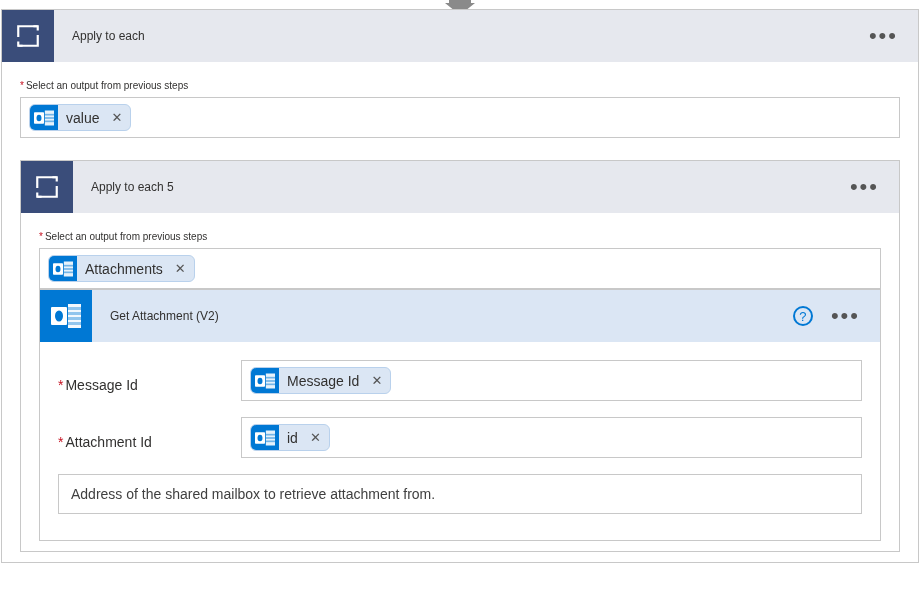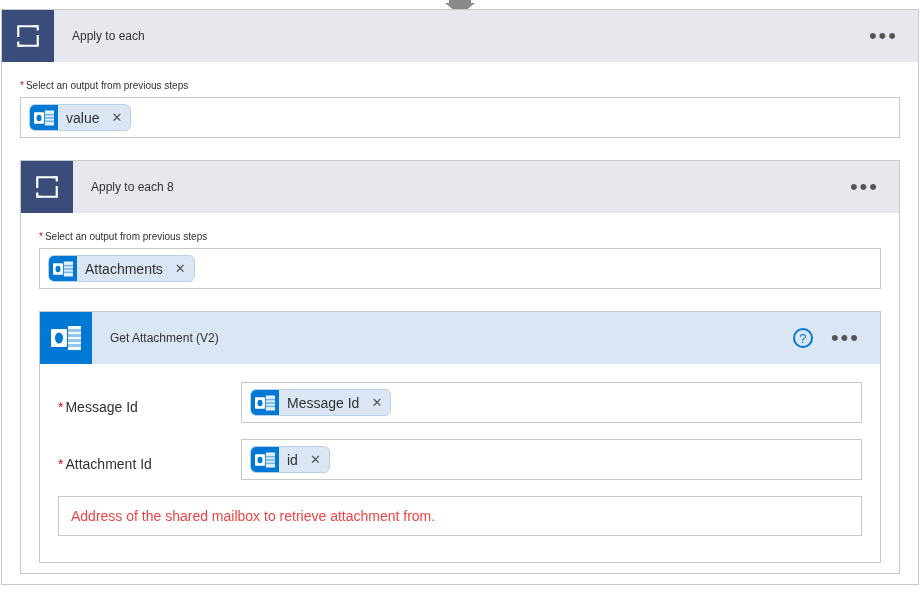--- a/index.html
+++ b/index.html
@@ -95,21 +95,21 @@
     .token .tok-label { padding: 3px 8px 3px 8px; }
     .token .tok-x {
       padding: 0 8px 0 4px;
       color: #555;
       cursor: pointer;
       font-size: 13px;
     }
     .nested { margin-top: 22px; }
     .nested .card { border: 1px solid #c8c8c8; }
     .nested-body { padding: 18px 18px 10px 18px; }
-    .nested2 { margin-top: 22px; }
+    .nested2 { }
     .form-row {
       display: flex;
       align-items: center;
       margin-bottom: 16px;
       gap: 18px;
     }
     .form-label {
       width: 165px;
       padding-top: 8px;
       font-size: 14px;
@@ -117,21 +117,21 @@
     .form-field {
       flex: 1;
       border: 1px solid #c8c8c8;
       min-height: 40px;
       padding: 6px 8px;
       display: flex;
       align-items: center;
       flex-wrap: wrap;
       gap: 6px;
     }
-    .form-field.placeholder-only { color: #ef4444; padding: 10px 12px; }
+    .form-field.placeholder-only { color: #404040; padding: 10px 12px; }
     .outlook-mini-svg { width: 20px; height: 16px; }
   </style>
 </head>
 <body>
 
 <div class="connector-arrow">
   <svg width="30" height="18" viewBox="0 0 30 18">
     <polygon points="4,0 26,0 26,6 30,6 15,18 0,6 4,6" fill="#8a8a8a"></polygon>
   </svg>
 </div>
@@ -177,21 +177,21 @@
       <div class="card">
         <div class="card-header">
           <div class="icon-box darkblue">
             <svg width="26" height="26" viewBox="0 0 24 24" fill="none" stroke="#fff" stroke-width="2">
               <polyline points="17 3 21 3 21 7"></polyline>
               <polyline points="7 21 3 21 3 17"></polyline>
               <path d="M21 3 L3 3 L3 13"></path>
               <path d="M3 21 L21 21 L21 11"></path>
             </svg>
           </div>
-          <div class="header-title">Apply to each 8</div>
+          <div class="header-title">Apply to each 5</div>
           <div class="header-actions">
             <span class="dots">•••</span>
           </div>
         </div>
 
         <div class="nested-body">
           <div class="label-row">
             <span class="req">*</span><span>Select an output from previous steps</span>
           </div>
           <div class="token-field">

